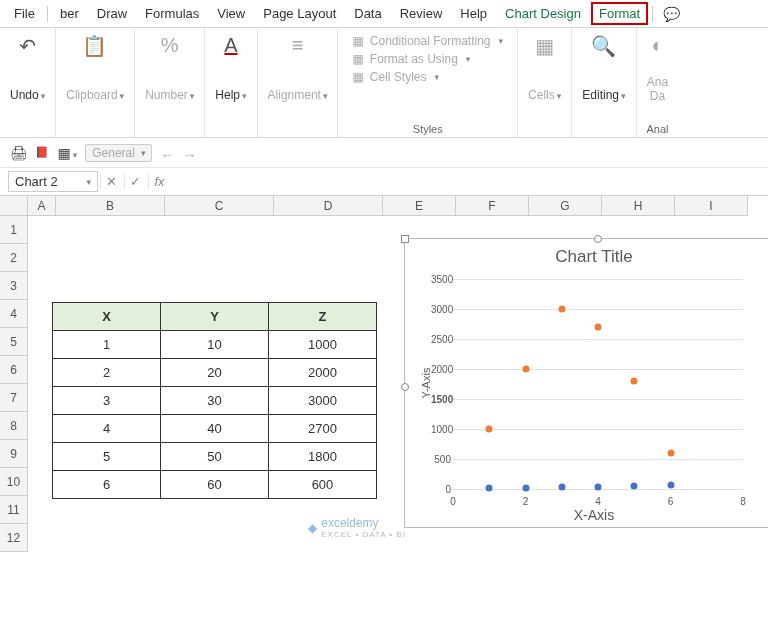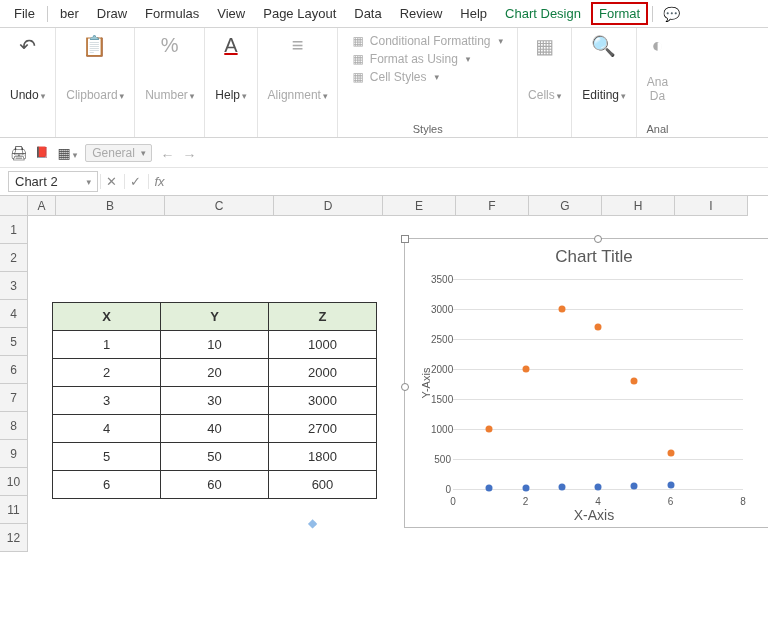--- a/index.html
+++ b/index.html
@@ -289,30 +289,34 @@
             <div class="point orange" style="left: 36.25px; top: 150px;"></div>
             <div class="point orange" style="left: 72.5px; top: 90px;"></div>
             <div class="point orange" style="left: 108.75px; top: 30px;"></div>
             <div class="point orange" style="left: 145px; top: 48px;"></div>
             <div class="point orange" style="left: 181.25px; top: 102px;"></div>
             <div class="point orange" style="left: 217.5px; top: 174px;"></div>
           </div>
       <div class="ytick" style="top: 250px;">0</div>
           <div class="ytick" style="top: 220px;">500</div>
           <div class="ytick" style="top: 190px;">1000</div>
-          <div class="ytick" style="top: 160px;">1500</div>
+          <div class="ytick" style="top: 160px; font-weight: bold;">1500</div>
           <div class="ytick" style="top: 130px;">2000</div>
           <div class="ytick" style="top: 100px;">2500</div>
           <div class="ytick" style="top: 70px;">3000</div>
           <div class="ytick" style="top: 40px;">3500</div>
           <div class="xtick" style="left: 48px;">0</div>
           <div class="xtick" style="left: 120.5px;">2</div>
           <div class="xtick" style="left: 193px;">4</div>
           <div class="xtick" style="left: 265.5px;">6</div>
           <div class="xtick" style="left: 338px;">8</div>
         </div>
 
       <div class="watermark">
         <span>◆</span>
+        <div>
+            <div>exceldemy</div>
+            <div class="sub">EXCEL • DATA • BI</div>
+          </div>
       </div>
     </div>
   </div>
 </div>
 
 </body></html>

